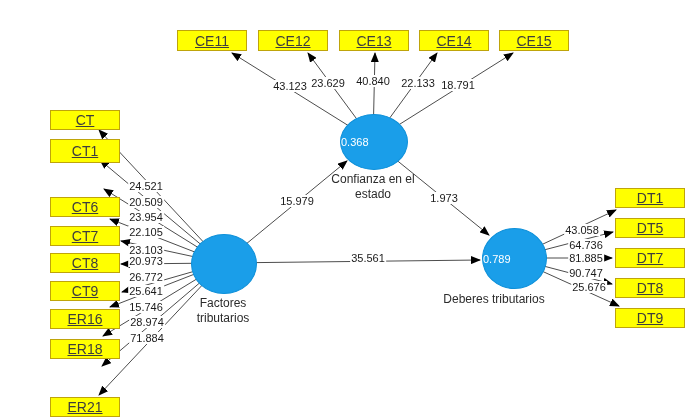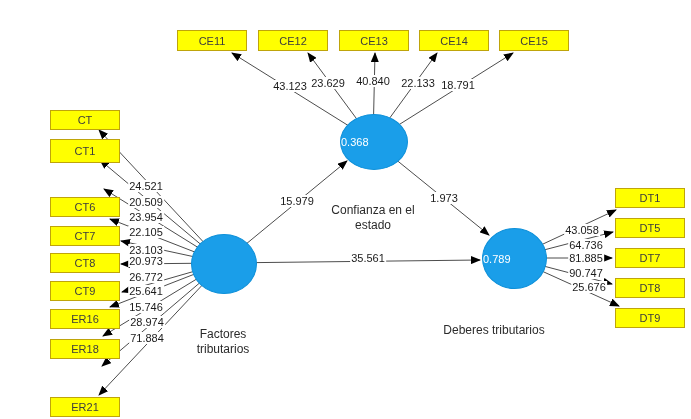--- a/index.html
+++ b/index.html
@@ -6,29 +6,29 @@
   #canvas{
     position:relative;width:691px;height:419px;background:#ffffff;overflow:hidden;
     font-family:"Liberation Sans","DejaVu Sans",sans-serif;
   }
   #wires{position:absolute;left:0;top:0;width:691px;height:419px;z-index:1;}
   .box{
     position:absolute;width:70px;box-sizing:border-box;z-index:2;
     background:#ffff00;border:1px solid #bfa40a;
     display:flex;align-items:center;justify-content:center;
   }
-  .boxlbl{font-size:11px;color:#3d3d3d;}
+  .boxlbl{font-size:14px;color:#3d3d3d;text-decoration:underline;}
   .circle{
     position:absolute;z-index:2;background:#1a9ee9;border:1px solid #0e90d9;border-radius:50%;
     display:flex;align-items:center;
   }
   .cval{font-size:11px;color:#ffffff;}
   .latlbl{
     position:absolute;z-index:2;transform:translateX(-50%);
-    font-size:12px;line-height:15px;color:#2b2b2b;text-align:center;margin-top:31px;
+    font-size:12px;line-height:15px;color:#2b2b2b;text-align:center;
   }
   .num{
     position:absolute;z-index:3;transform:translate(-50%,-50%);
     font-size:11px;color:#1a1a1a;background:#ffffff;padding:0 1px;white-space:nowrap;
   }
 </style>
 </head>
 <body>
 
 <div id="canvas">

